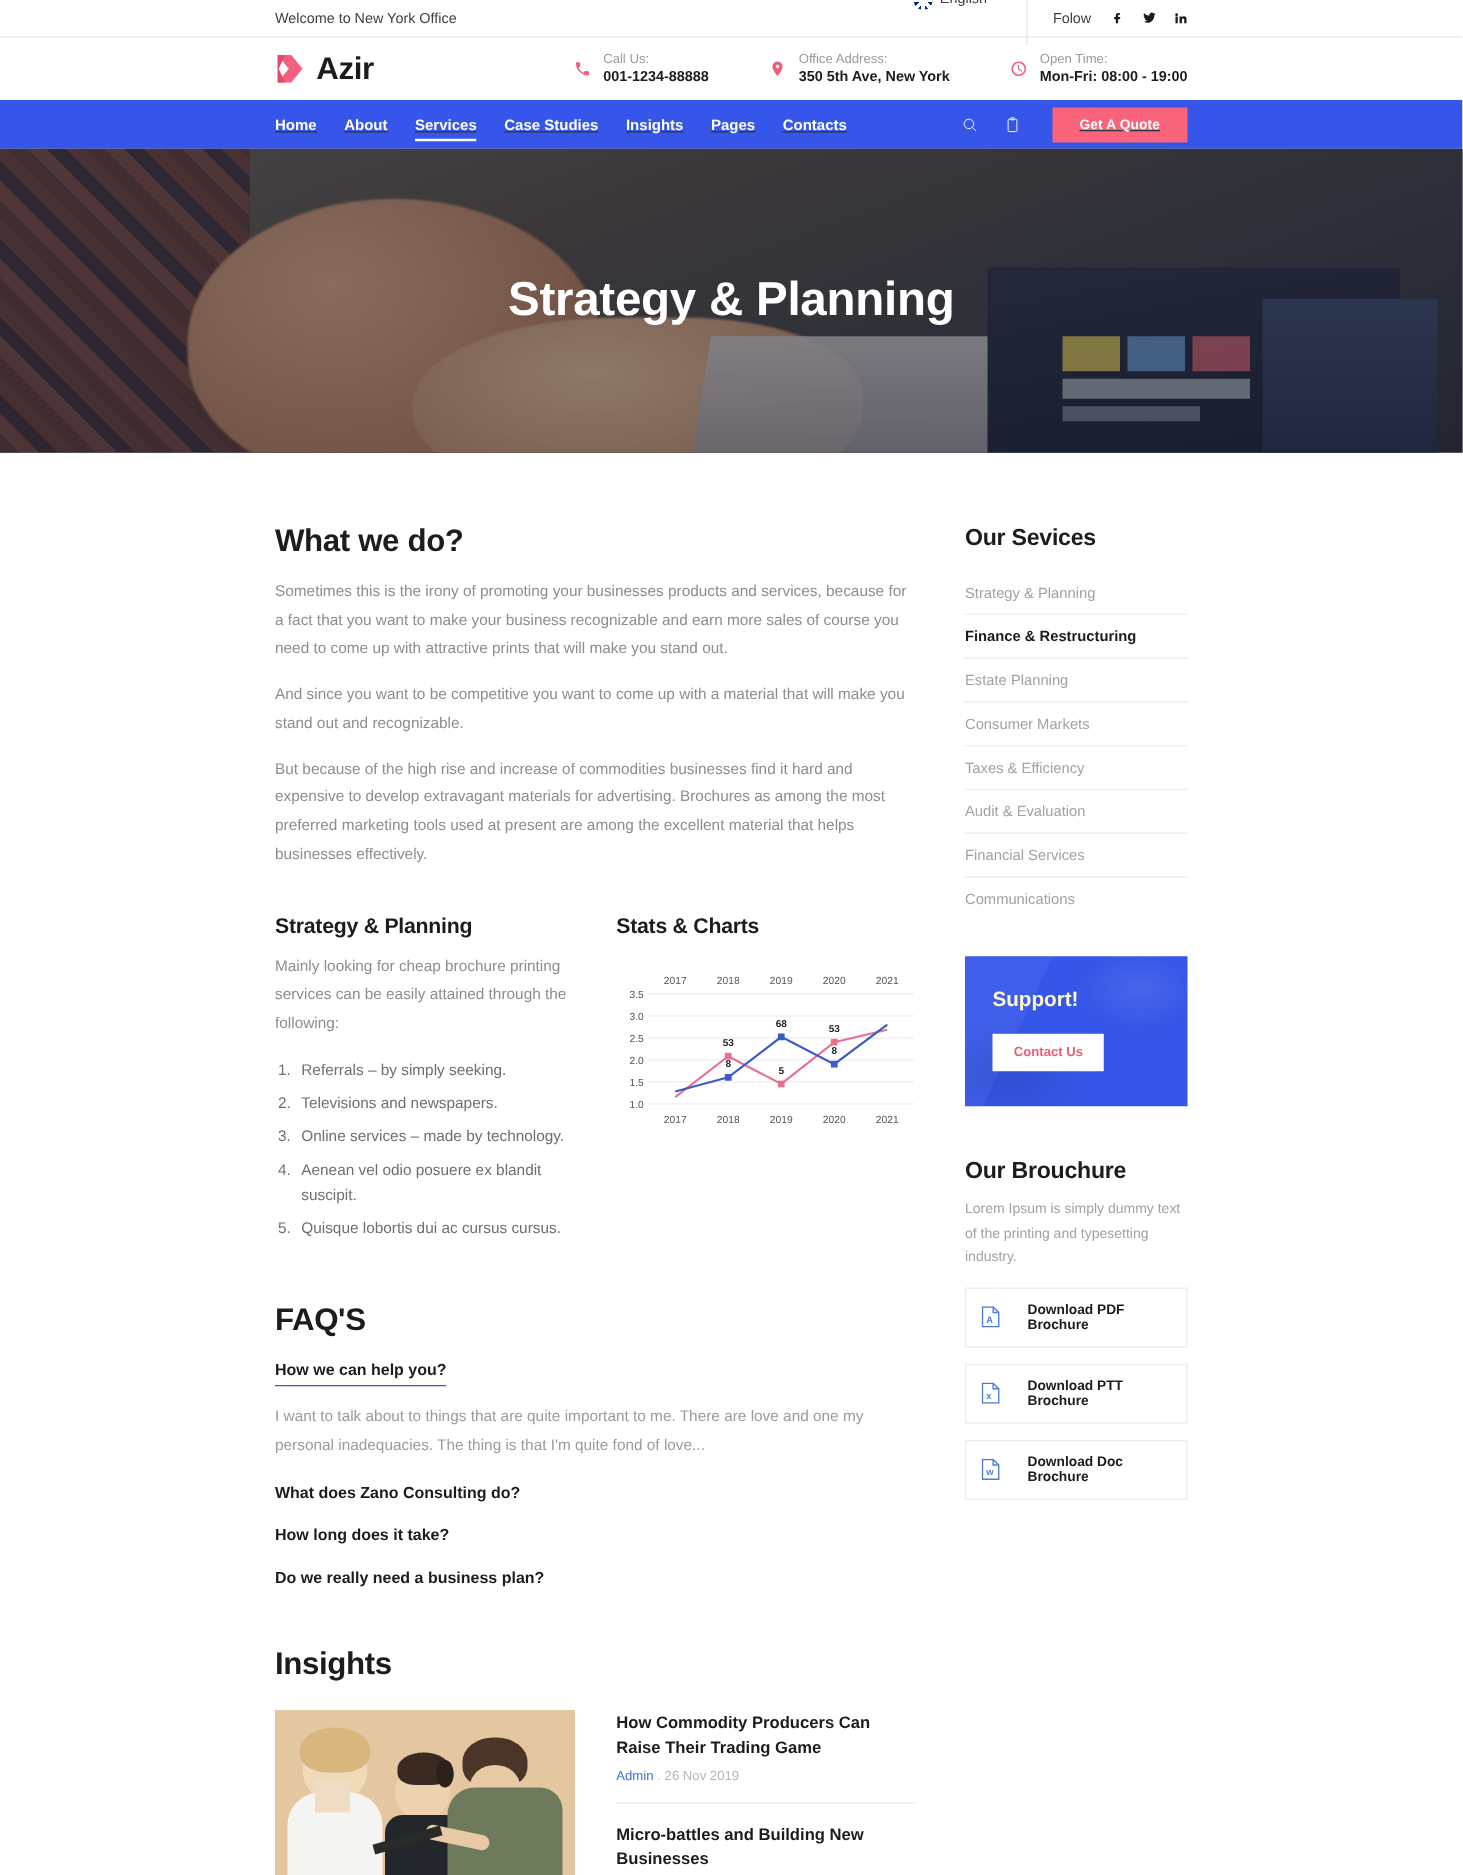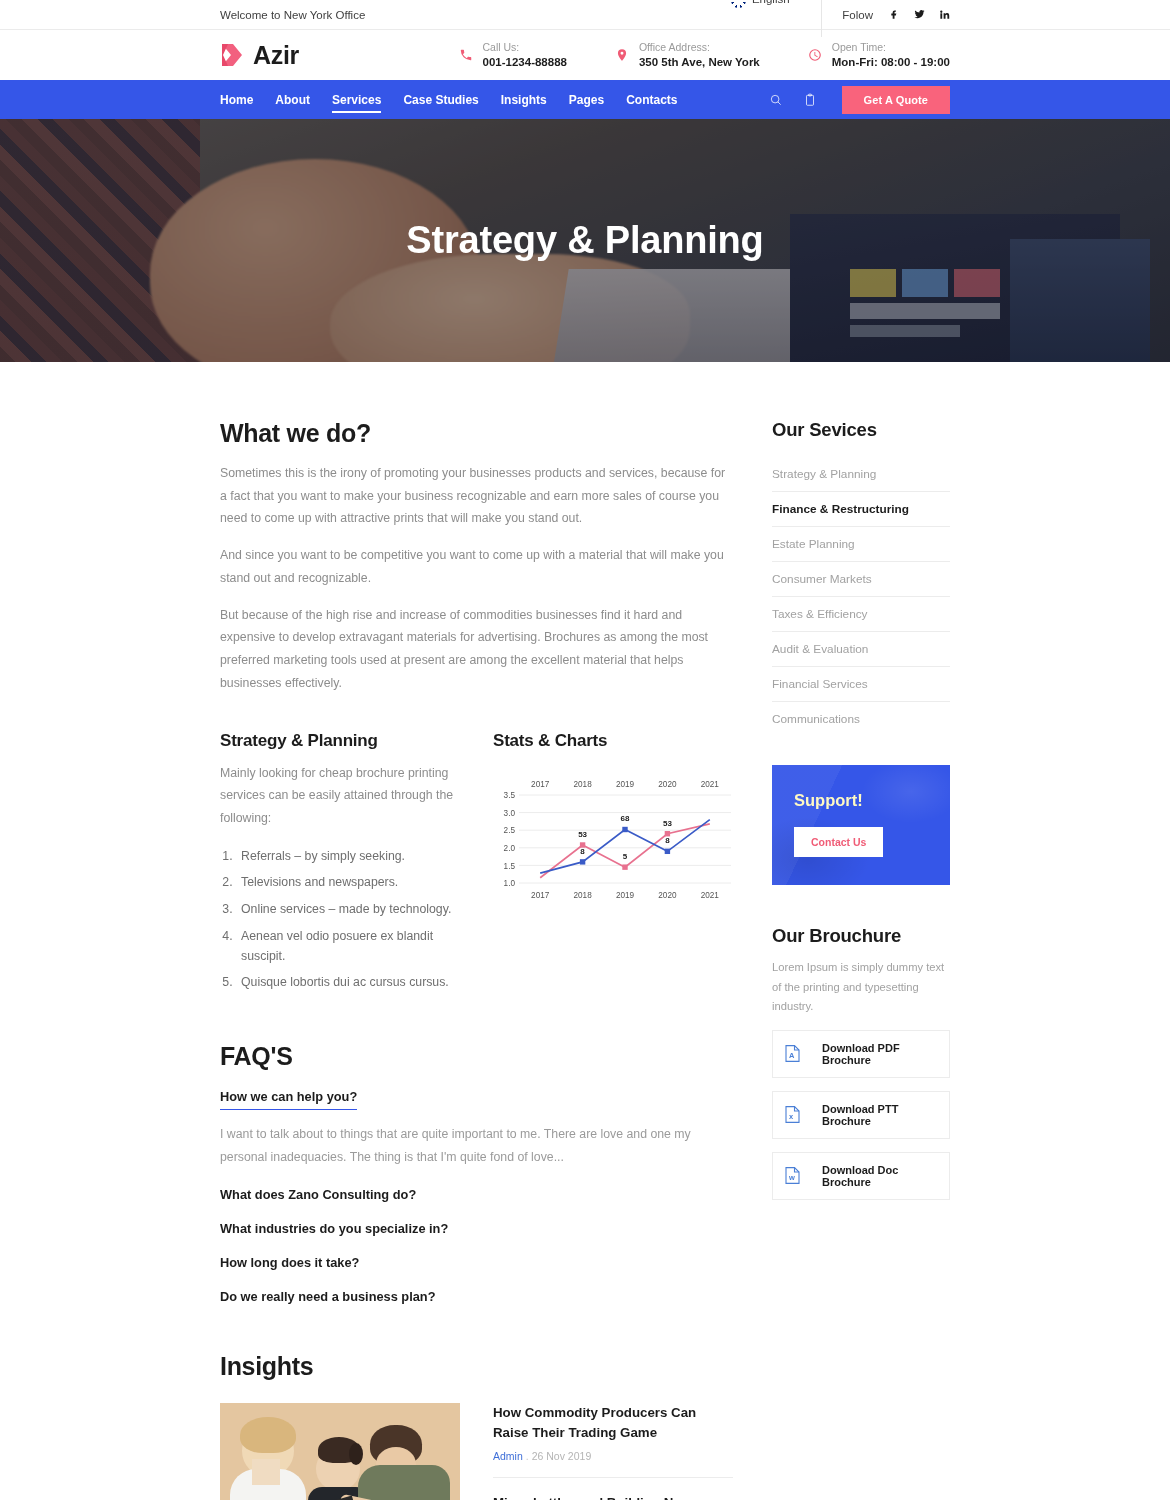--- a/index.html
+++ b/index.html
@@ -53,21 +53,21 @@
   .brand-name { font-size: 25px; font-weight: 700; color: #1c1c1c; letter-spacing: -0.3px; }
   .header-spacer { flex: 1; }
   .hinfo { display: flex; align-items: center; gap: 9px; margin-left: 48px; }
   .hinfo-ico { width: 15px; height: 15px; flex: none; color: #f05c76; display: flex; align-items: center; justify-content: center; }
   .hinfo-ico svg { width: 14px; height: 14px; fill: #f05c76; }
   .hinfo-txt { line-height: 1.25; }
   .hinfo-lab { font-size: 10.5px; color: #9a9a9a; display: block; }
   .hinfo-val { font-size: 11.5px; color: #1d1d1d; font-weight: 700; display: block; margin-top: 1px; }
 
   
-  .nav { height: 39px; background: #3556e8; display: flex; align-items: flex-start; }
+  .nav { height: 39px; background: #3556e8; display: flex; align-items: flex-start; text-decoration: underline; }
   .nav-inner { width: 730px; margin: 0 auto; display: flex; align-items: center; height: 100%; }
   .nav-links { display: flex; align-items: center; gap: 22px; }
   .nav-link { font-size: 12px; font-weight: 700; color: #fff; text-decoration: none; padding: 3px 0; position: relative; cursor: pointer; }
   .nav-link.active::after {
     content: ""; position: absolute; left: 0; right: 0; bottom: -3px; height: 1.5px; background: #fff;
   }
   .nav-spacer { flex: 1; }
   .nav-icons { display: flex; align-items: center; gap: 19px; margin-right: 24px; }
   .nav-ico { width: 15px; height: 15px; cursor: pointer; display: flex; align-items: center; justify-content: center; }
   .nav-ico svg { width: 14px; height: 14px; stroke: #fff; fill: none; stroke-width: 1.3; }
@@ -375,21 +375,20 @@
       </div>
 
       <div class="faq">
         <h2 class="sec-title">FAQ'S</h2>
         <div class="faq-item-open">
           <span class="faq-q-open">How we can help you?</span>
           <p class="faq-a">I want to talk about to things that are quite important to me. There are love and one my personal inadequacies. The thing is that I'm quite fond of love...</p>
         </div>
         <div id="faq-list">
             <div class="faq-q">What does Zano Consulting do?</div>
-            <div class="faq-q">What industries do you specialize in?</div>
             <div class="faq-q">How long does it take?</div>
             <div class="faq-q">Do we really need a business plan?</div>
           </div>
       </div>
 
       <div class="insights">
         <h2 class="sec-title">Insights</h2>
         <div class="ins-grid">
           <div class="ins-feat">
             <div class="ins-img">

